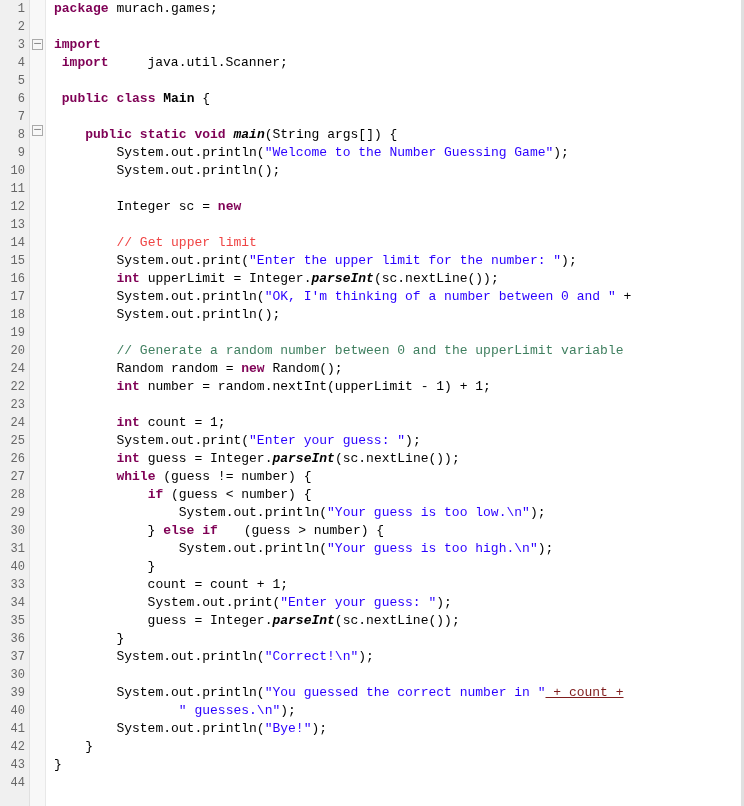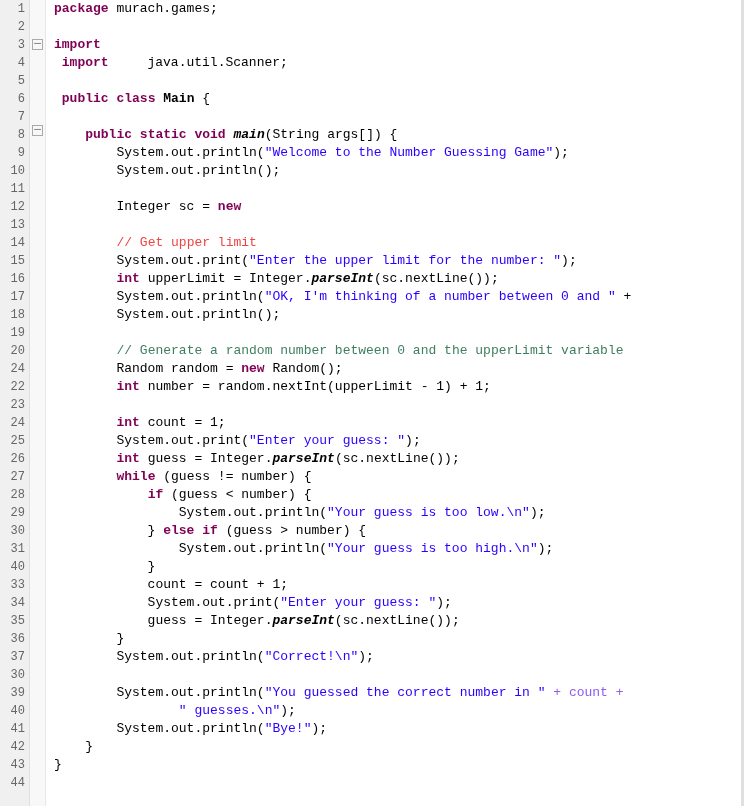--- a/index.html
+++ b/index.html
@@ -208,29 +208,29 @@
       <div class="code-line"><span style="color: rgb(0, 0, 0);">        </span><span style="color: rgb(63, 127, 95);">// Generate a random number between 0 and the upperLimit variable</span></div>
       <div class="code-line"><span style="color: rgb(0, 0, 0);">        Random random = </span><span style="color: rgb(127, 0, 85); font-weight: bold;">new</span><span style="color: rgb(0, 0, 0);"> Random();</span></div>
       <div class="code-line"><span style="color: rgb(0, 0, 0);">        </span><span style="color: rgb(127, 0, 85); font-weight: bold;">int</span><span style="color: rgb(0, 0, 0); text-align: right;"> number = random.nextInt(upperLimit - 1) + 1;</span></div>
       <div class="code-line">&nbsp;</div>
       <div class="code-line"><span style="color: rgb(0, 0, 0);">        </span><span style="color: rgb(127, 0, 85); font-weight: bold;">int</span><span style="color: rgb(0, 0, 0);"> count = 1;</span></div>
       <div class="code-line"><span style="color: rgb(0, 0, 0);">        System.out.print(</span><span style="color: rgb(42, 0, 255);">"Enter your guess: "</span><span style="color: rgb(0, 0, 0);">);</span></div>
       <div class="code-line"><span style="color: rgb(0, 0, 0);">        </span><span style="color: rgb(127, 0, 85); font-weight: bold;">int</span><span style="color: rgb(0, 0, 0);"> guess = Integer.</span><span style="color: rgb(0, 0, 0); font-style: italic; font-weight: bold;">parseInt</span><span style="color: rgb(0, 0, 0);">(sc.nextLine());</span></div>
       <div class="code-line"><span style="color: rgb(0, 0, 0);">        </span><span style="color: rgb(127, 0, 85); font-weight: bold;">while</span><span style="color: rgb(0, 0, 0);"> (guess != number) {</span></div>
       <div class="code-line"><span style="color: rgb(0, 0, 0);">            </span><span style="color: rgb(127, 0, 85); font-weight: bold;">if</span><span style="color: rgb(0, 0, 0);"> (guess &lt; number) {</span></div>
       <div class="code-line"><span style="color: rgb(0, 0, 0);">                System.out.println(</span><span style="color: rgb(42, 0, 255);">"Your guess is too low.\n"</span><span style="color: rgb(0, 0, 0);">);</span></div>
-      <div class="code-line"><span style="color: rgb(0, 0, 0);">            } </span><span style="color: rgb(127, 0, 85); font-weight: bold;">else</span><span style="color: rgb(0, 0, 0);"> </span><span style="color: rgb(127, 0, 85); font-weight: bold;">if</span><span style="color: rgb(0, 0, 0);"> (guess &gt; number) {</span></div>
+      <div class="code-line"><span style="color: rgb(0, 0, 0);">            } </span><span style="color: rgb(127, 0, 85); font-weight: bold;">else</span><span style="color: rgb(0, 0, 0);"> </span><span style="color: rgb(127, 0, 85); font-weight: bold;">if</span><span style="color: rgb(0, 0, 0); margin-left: 18px;"> (guess &gt; number) {</span></div>
       <div class="code-line"><span style="color: rgb(0, 0, 0);">                System.out.println(</span><span style="color: rgb(42, 0, 255);">"Your guess is too high.\n"</span><span style="color: rgb(0, 0, 0);">);</span></div>
       <div class="code-line"><span style="color: rgb(0, 0, 0);">            }</span></div>
       <div class="code-line"><span style="color: rgb(0, 0, 0);">            count = count + 1;</span></div>
       <div class="code-line"><span style="color: rgb(0, 0, 0);">            System.out.print(</span><span style="color: rgb(42, 0, 255);">"Enter your guess: "</span><span style="color: rgb(0, 0, 0);">);</span></div>
       <div class="code-line"><span style="color: rgb(0, 0, 0);">            guess = Integer.</span><span style="color: rgb(0, 0, 0); font-style: italic; font-weight: bold;">parseInt</span><span style="color: rgb(0, 0, 0);">(sc.nextLine());</span></div>
       <div class="code-line"><span style="color: rgb(0, 0, 0);">        }</span></div>
       <div class="code-line"><span style="color: rgb(0, 0, 0);">        System.out.println(</span><span style="color: rgb(42, 0, 255);">"Correct!\n"</span><span style="color: rgb(0, 0, 0);">);</span></div>
       <div class="code-line">&nbsp;</div>
-      <div class="code-line"><span style="color: rgb(0, 0, 0);">        System.out.println(</span><span style="color: rgb(42, 0, 255);">"You guessed the correct number in "</span><span style="color: #8b5cf6;"> + count +</span></div>
+      <div class="code-line"><span style="color: rgb(0, 0, 0);">        System.out.println(</span><span style="color: rgb(42, 0, 255);">"You guessed the correct number in "</span><span style="color: #7f1d1d; text-decoration: underline;"> + count +</span></div>
       <div class="code-line"><span style="color: rgb(0, 0, 0);">                </span><span style="color: rgb(42, 0, 255);">" guesses.\n"</span><span style="color: rgb(0, 0, 0);">);</span></div>
       <div class="code-line"><span style="color: rgb(0, 0, 0);">        System.out.println(</span><span style="color: rgb(42, 0, 255);">"Bye!"</span><span style="color: rgb(0, 0, 0);">);</span></div>
       <div class="code-line"><span style="color: rgb(0, 0, 0);">    }</span></div>
       <div class="code-line"><span style="color: rgb(0, 0, 0);">}</span></div>
     </div>
   <div class="right-border"></div>
 </div>
 
 </body></html>

